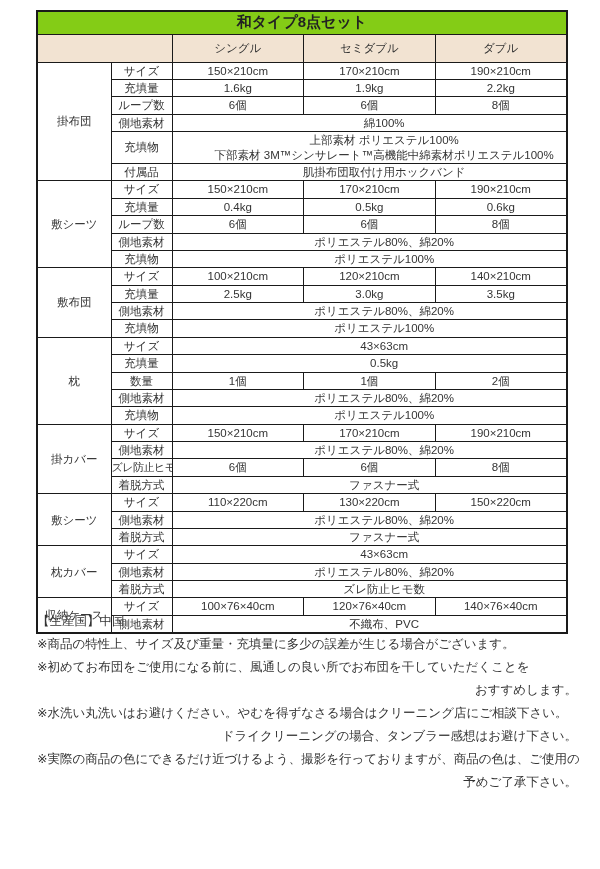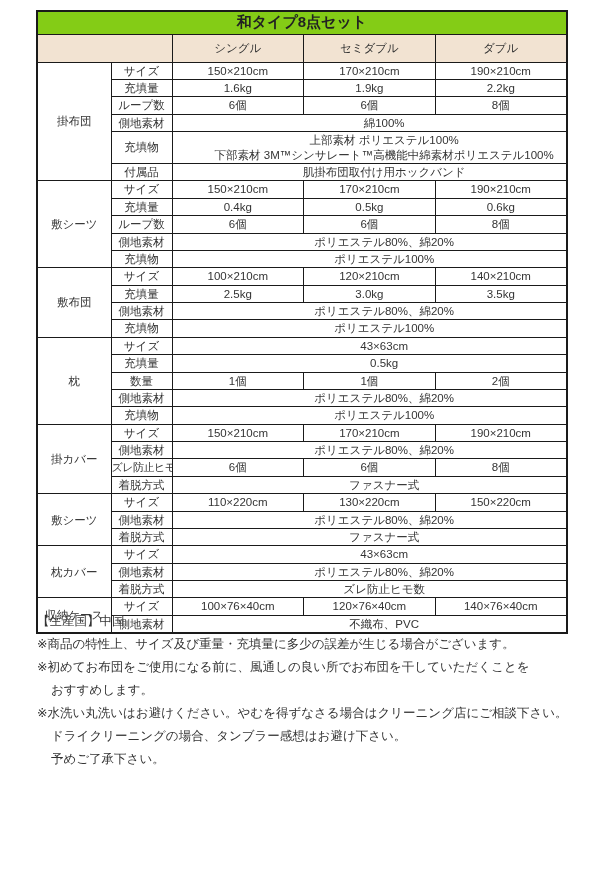--- a/index.html
+++ b/index.html
@@ -54,21 +54,21 @@
 
   .notes {
     position: absolute;
     left: 37px; top: 610px;
     width: 540px;
     font-size: 12.5px;
     line-height: 23px;
     color: #333;
   }
   .note-line { white-space: nowrap; }
-  .note-line.indent { padding-left: 14px; }
+  .note-line.indent { padding-left: 14px; text-align: right; }
 </style>
 </head>
 <body>
 
 <div class="page">
   <table class="spec">
     <colgroup>
       <col class="col-group">
         <col class="col-attr">
       <col class="col-val">
@@ -251,15 +251,16 @@
       </tbody>
   </table>
 
   <div class="notes">
       <div class="note-line">【生産国】中国</div>
       <div class="note-line">※商品の特性上、サイズ及び重量・充填量に多少の誤差が生じる場合がございます。</div>
       <div class="note-line">※初めてお布団をご使用になる前に、風通しの良い所でお布団を干していただくことを</div>
       <div class="note-line indent">おすすめします。</div>
       <div class="note-line">※水洗い丸洗いはお避けください。やむを得ずなさる場合はクリーニング店にご相談下さい。</div>
       <div class="note-line indent">ドライクリーニングの場合、タンブラー感想はお避け下さい。</div>
+      <div class="note-line">※実際の商品の色にできるだけ近づけるよう、撮影を行っておりますが、商品の色は、ご使用の</div>
       <div class="note-line indent">予めご了承下さい。</div>
     </div>
 </div>
 
 </body></html>

